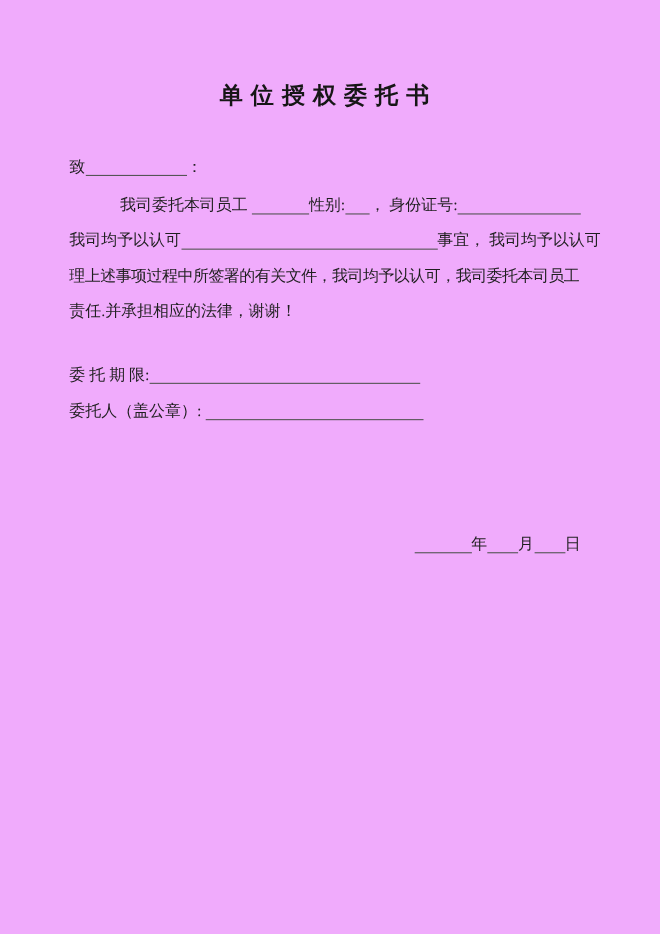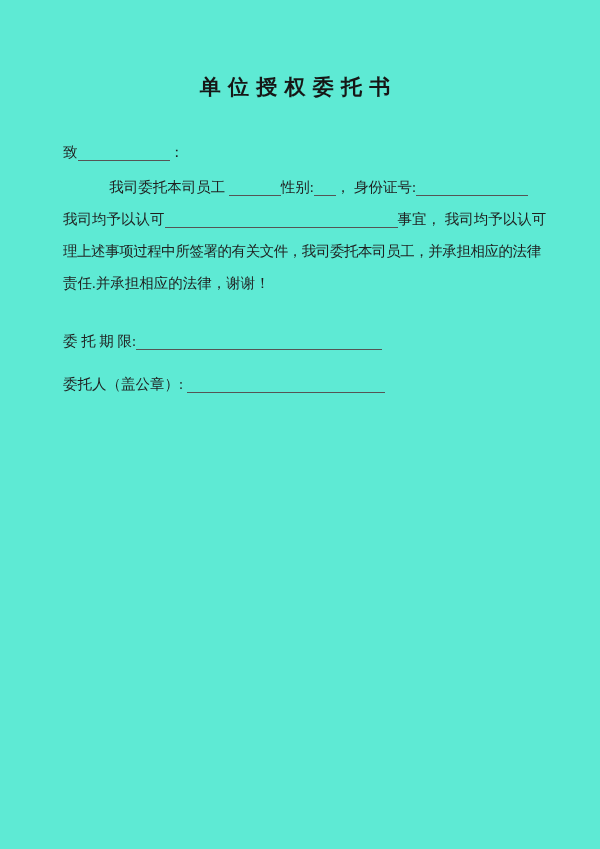--- a/index.html
+++ b/index.html
@@ -1,21 +1,21 @@
 <!DOCTYPE html>
 <html><head>
 <meta charset="utf-8">
 <style>
   * { box-sizing: border-box; }
   html, body { margin: 0; padding: 0; background: #ffffff; }
   .page {
     position: relative;
     width: 600px;
     height: 849px;
-    background: #5eead4;
+    background: #f0abfc;
     overflow: hidden;
     font-family: "Liberation Serif", "DejaVu Serif", serif;
     color: #1f1f1f;
     font-size: 14.5px;
   }
   .content {
     padding-left: 63px;
     padding-right: 72px;
   }
   .title {
@@ -27,21 +27,21 @@
     text-align: center;
     white-space: pre;
     color: #161616;
   }
   .line { white-space: pre; line-height: 32px; }
   .salutation { margin-top: 38px; line-height: 22px; }
   .paragraph { margin-top: 8px; }
   .indent { padding-left: 29px; text-align: right; }
   .tight { letter-spacing: -0.45px; }
   .fields { margin-top: 26px; }
-  .fields .line { line-height: 33px; margin-top: 10px; }
+  .fields .line { line-height: 33px; }
   .date-line { margin-top: 93px; line-height: 22px; text-align: right; }
   .blank {
     display: inline-block;
     height: 14px;
     border-bottom: 1px solid #555555;
     vertical-align: -4px;
   }
   .w-recipient { width: 92px; }
   .w-name      { width: 52px; }
   .w-gender    { width: 22px; }
@@ -61,26 +61,27 @@
 
     <div class="title">单 位 授 权 委 托 书</div>
 
     <div class="line salutation"><span>致</span><span class="blank w-recipient"></span><span>：</span></div>
 
     <div class="paragraph">
       <div class="line indent"><span>我司委托本司员工 </span><span class="blank w-name"></span><span>性别:</span><span class="blank w-gender"></span><span>， </span><span>身份证号:</span><span class="blank w-id"></span></div>
 
       <div class="line"><span>我司均予以认可</span><span class="blank w-matter"></span><span>事宜， 我司均予以认可</span></div>
 
-      <div class="line tight"><span>理上述事项过程中所签署的有关文件，我司委托本司员工，并承担相应的法律</span></div>
+      <div class="line tight"><span>理上述事项过程中所签署的有关文件，我司均予以认可，我司委托本司员工</span></div>
 
       <div class="line"><span>责任.并承担相应的法律，谢谢！</span></div>
     </div>
 
     <div class="fields">
       <div class="line"><span>委 托 期 限:</span><span class="blank w-duration"></span></div>
 
       <div class="line"><span>委托人（盖公章）: </span><span class="blank w-principal"></span></div>
     </div>
 
+    <div class="line date-line"><span class="blank w-year"></span><span>年</span><span class="blank w-month"></span><span>月</span><span class="blank w-day"></span><span>日</span></div>
 
   </div>
 </div>
 
 </body></html>

